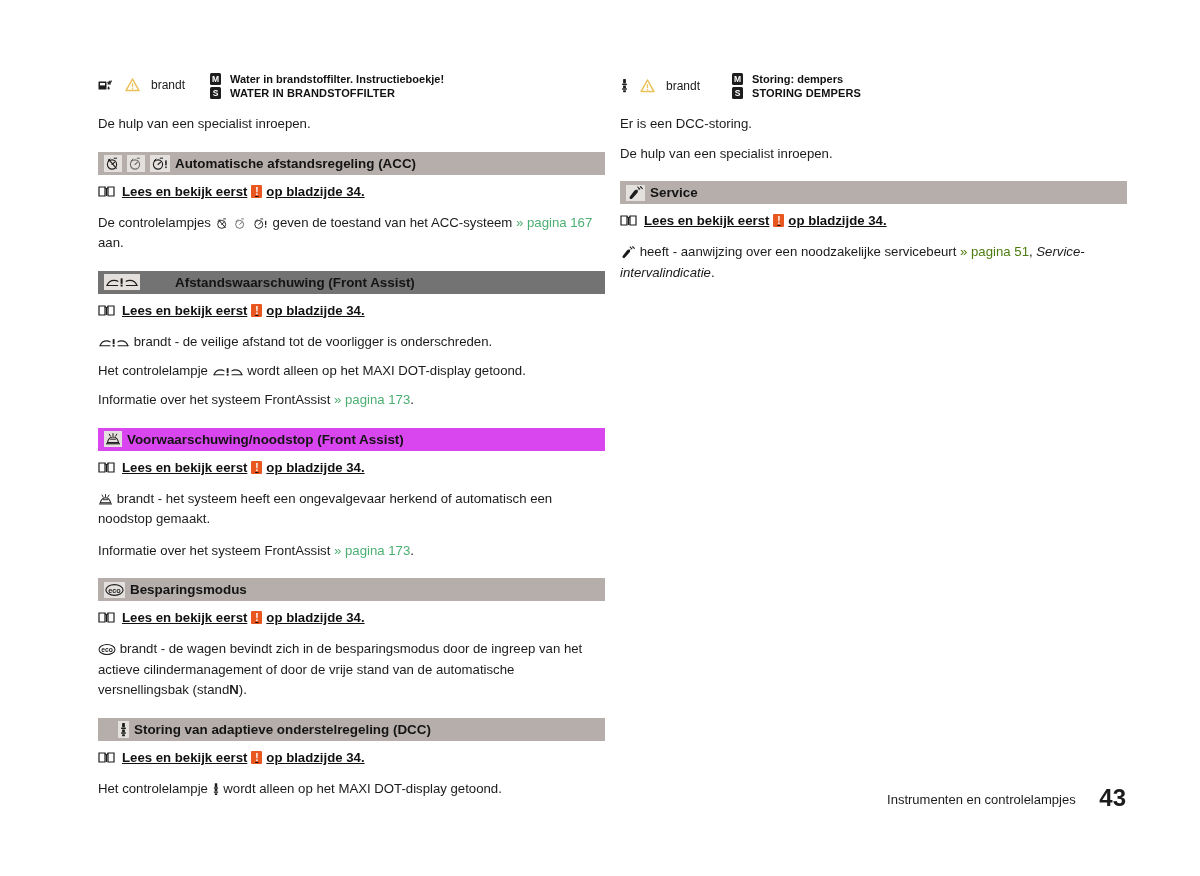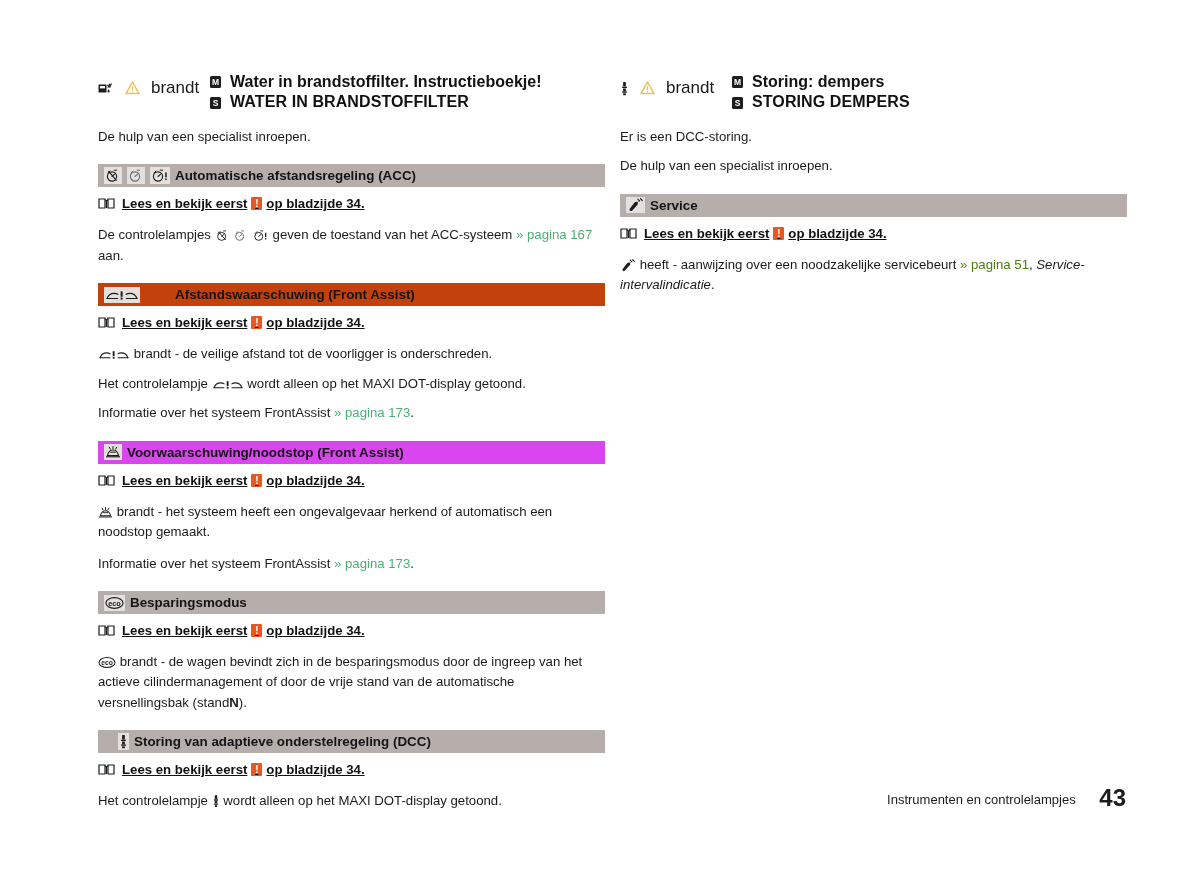--- a/index.html
+++ b/index.html
@@ -49,33 +49,33 @@
     align-items: flex-start;
     margin-bottom: 14px;
   }
   .statusrow .lamp {
     display: flex;
     align-items: center;
     gap: 11px;
     width: 112px;
     flex: 0 0 112px;
     padding-top: 6px;
-    font-size: 17px;
+    font-size: 12px;
   }
   .statusrow .msgs {
     flex: 1 1 auto;
   }
   .msgline {
     display: flex;
     align-items: center;
     gap: 9px;
     line-height: 1.28;
   }
   .msgline .txt {
-    font-size: 16px;
+    font-size: 11px;
     font-weight: bold;
     color: #111;
   }
   .msgline.s .txt {
     letter-spacing: 0.1px;
   }
 
   
   .disp-badge {
     width: 11px;
@@ -273,21 +273,21 @@
           <path d="M3.0 5.0 L5.0 3.0 M9.2 2.2 L11.6 2.2" stroke="#1d1d1d" stroke-width="1" stroke-linecap="round"></path>
           <rect x="14.2" y="4.4" width="1.5" height="5" fill="#1d1d1d"></rect>
           <rect x="14.2" y="10.5" width="1.5" height="1.6" fill="#1d1d1d"></rect>
         </svg>
       </span>
       <span>geven de toestand van het ACC-systeem</span>
       <span class="ref" style="color: rgb(76, 175, 114);">» pagina 167</span>
       <span>aan.</span>
     </p>
 
-    <div class="secbar" style="background: #c2410c; gap: 35px;">
+    <div class="secbar" style="background: #737373; gap: 35px;">
       <span class="chip" style="background: rgb(227, 224, 222);">
         <svg width="34" height="14" viewBox="0 0 34 14">
           <path d="M2 10.5 c1.2 -3.6 4 -5.2 7.2 -5.2 c1.6 0 2.8 0.4 3.6 1" fill="none" stroke="#1d1d1d" stroke-width="1.2" stroke-linecap="round"></path>
           <path d="M2 10.5 h10.6" fill="none" stroke="#1d1d1d" stroke-width="1.2" stroke-linecap="round"></path>
           <rect x="15.6" y="3.4" width="2" height="5.4" fill="#1d1d1d"></rect>
           <rect x="15.6" y="9.6" width="2" height="1.9" fill="#1d1d1d"></rect>
           <path d="M32 10.5 c-1.2 -3.6 -4 -5.2 -7.2 -5.2 c-1.6 0 -2.8 0.4 -3.6 1" fill="none" stroke="#1d1d1d" stroke-width="1.2" stroke-linecap="round"></path>
           <path d="M32 10.5 h-10.6" fill="none" stroke="#1d1d1d" stroke-width="1.2" stroke-linecap="round"></path>
         </svg>
       </span>

